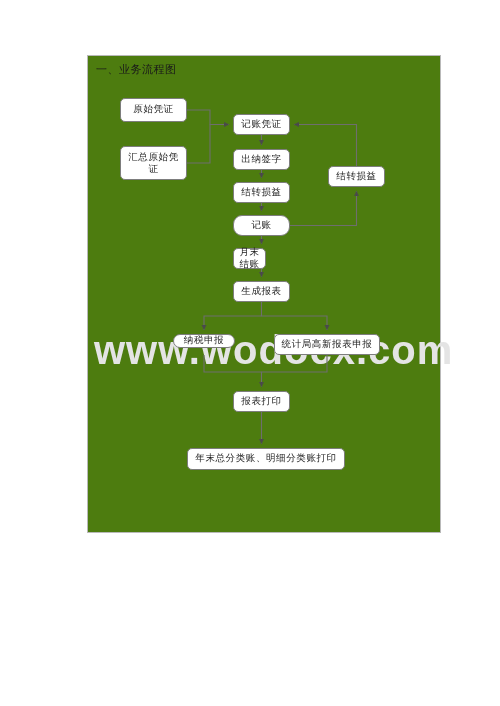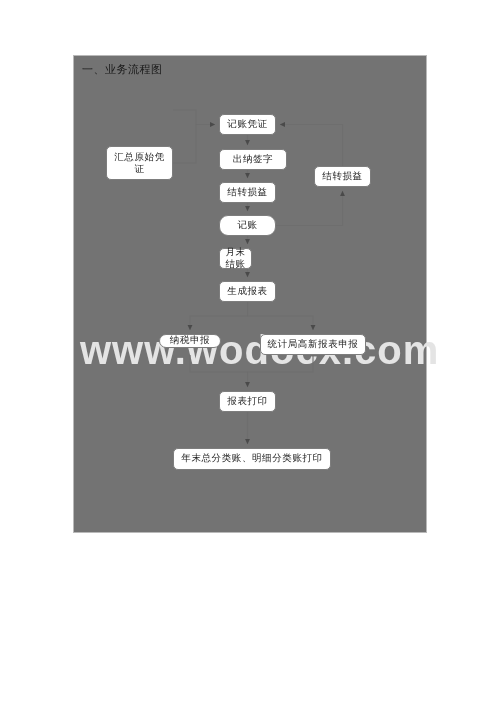--- a/index.html
+++ b/index.html
@@ -11,27 +11,27 @@
     height: 706px;
     background: #ffffff;
     font-family: "Liberation Serif", "DejaVu Serif", serif;
     position: relative;
     overflow: hidden;
   }
 
   
   #page-frame {
     position: absolute;
-    left: 73px;
+    left: 87px;
     top: 55px;
     width: 354px;
     height: 478px;
     border: 1px solid #b9b9b9;
     box-sizing: border-box;
-    background: #737373;
+    background: #4d7c0f;
     text-decoration: underline;
   }
 
   #page-title {
     position: absolute;
     left: 8px;
     top: 6px;
     font-size: 11px;
     color: #1a1a1a;
     letter-spacing: 0.5px;
@@ -139,30 +139,33 @@
         <path d="M173.5,246 L173.5,260 L116,260 L116,274" marker-end="url(#arrow)"></path>
         <path d="M173.5,260 L239,260 L239,274" marker-end="url(#arrow)"></path>
 
         <path d="M116,299 L116,316 L173.5,316 L173.5,331" marker-end="url(#arrow)"></path>
         <path d="M239,299 L239,316 L173.5,316"></path>
 
         <path d="M173.5,356 L173.5,388" marker-end="url(#arrow)"></path>
       </g>
     </svg>
 
+    <div class="node" style="left:32px; top:42px; width:67px; height:24px;">
+      <span>原始凭证</span>
+    </div>
 
     <div class="node two-line" style="left:32px; top:90px; width:67px; height:34px;">
       <span>汇总原始凭证</span>
     </div>
 
     <div class="node" style="left:145px; top:58px; width:57px; height:21px;">
       <span>记账凭证</span>
     </div>
 
-    <div class="node" style="left:145px; top:93px; width:68px; height:21px;">
+    <div class="node" style="left:145px; top:93px; width:57px; height:21px;">
       <span>出纳签字</span>
     </div>
 
     <div class="node" style="left:145px; top:126px; width:57px; height:21px;">
       <span>结转损益</span>
     </div>
 
     <div class="node" style="left:145px; top:159px; width:57px; height:21px;border-radius:9px;">
       <span>记账</span>
     </div>

